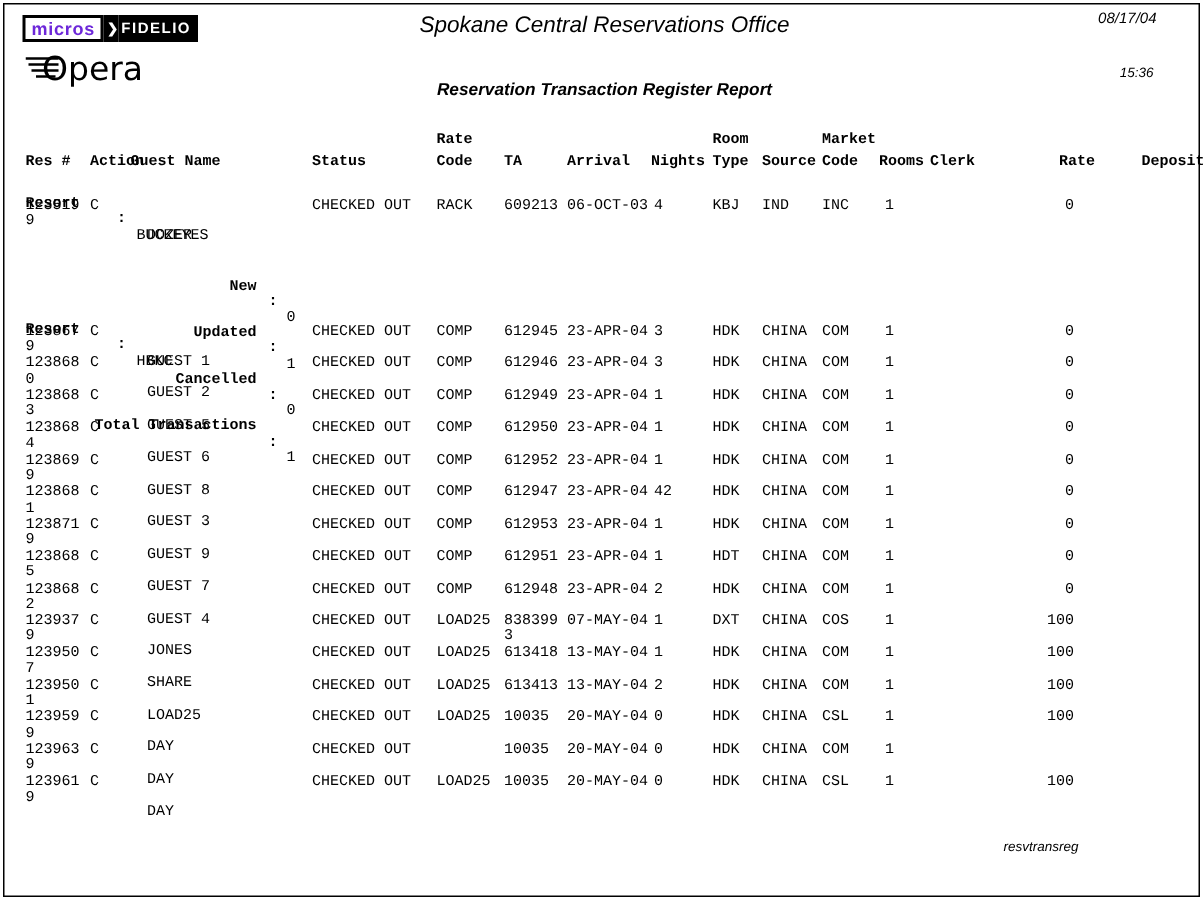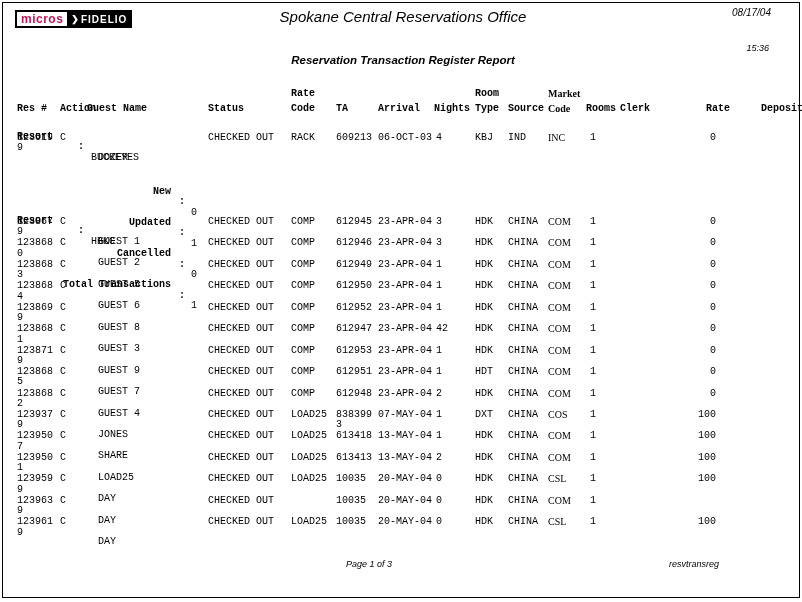--- a/index.html
+++ b/index.html
@@ -3,21 +3,21 @@
 <meta charset="utf-8">
 <style>
   html,body{margin:0;padding:0;background:#fff;}
   .canvas{position:relative;width:802px;height:602px;background:#fff;overflow:hidden;
           font-family:"Liberation Mono","DejaVu Sans Mono",monospace;color:#000;}
   .page{position:absolute;left:2px;top:2px;width:796px;height:594px;border:1px solid #000;}
 
   
   .logo-mf{position:absolute;left:12px;top:7px;display:flex;align-items:stretch;height:18px;
            font-family:"Liberation Sans",sans-serif;font-weight:bold;font-size:12px;}
-  .logo-mf .micros{border:2px solid #000;background:#fff;color:#be185d;padding:0 4px;display:flex;align-items:center;letter-spacing:0.5px;}
+  .logo-mf .micros{border:2px solid #000;background:#fff;color:#6d28d9;padding:0 4px;display:flex;align-items:center;letter-spacing:0.5px;}
   .logo-mf .fidelio{background:#000;color:#fff;padding:0 5px 0 2px;display:flex;align-items:center;font-size:10px;letter-spacing:1px;text-align:center;}
   .logo-mf .arrow{background:#000;color:#fff;display:flex;align-items:center;padding-left:2px;font-size:9px;}
   .logo-opera{position:absolute;left:14px;top:28px;}
   .titles{position:absolute;left:30px;top:0;width:740px;text-align:center;
           font-family:"Liberation Sans",sans-serif;}
   .office-title{position:absolute;left:0;top:5px;width:100%;font-style:italic;font-size:15px;}
   .report-title{position:absolute;left:0;top:51px;width:100%;font-style:italic;font-weight:bold;font-size:11.5px;}
   .hdr-date{position:absolute;right:28px;top:4px;font-family:"Liberation Sans",sans-serif;font-style:italic;font-size:10px;}
   .hdr-time{position:absolute;right:30px;top:40px;font-family:"Liberation Sans",sans-serif;font-style:italic;font-size:9px;}
 
@@ -31,21 +31,21 @@
   .c-res{left:14px;}
   .c-action{left:57px;}
   .c-guest{left:95px;margin-top:20px;}
   .c-status{left:205px;}
   .c-rate_code{left:288px;}
   .c-ta{left:333px;}
   .c-arrival{left:375px;}
   .c-nights{left:433px;}
   .c-room_type{left:472px;}
   .c-source{left:505px;}
-  .c-market{left:545px;font-family:Liberation Serif, serif;}
+  .c-market{left:545px;}
   .c-rooms{left:587px;}
   .c-clerk{left:617px;}
   .c-rate{left:683px;width:30px;text-align:right;}
   .c-deposit{left:746px;margin-left:12px;}
   .colheaders .c-guest{left:84px;}
   .colheaders .c-nights{left:431px;}
   .colheaders .c-rooms{left:583px;margin-top:16px;}
   .colheaders .c-rate{left:703px;width:auto;text-align:left;}
 
   .resort-line{position:absolute;left:0;width:100%;height:11px;}
@@ -75,20 +75,31 @@
 </head>
 <body>
 
 <div class="canvas">
   <div class="page">
 
     <div class="logo-mf">
       <span class="micros">micros</span>
         <span class="arrow">❯</span>
         <span class="fidelio">FIDELIO</span>
+    </div>
+    <div class="logo-opera">
+      <svg width="92" height="27" viewBox="0 0 92 27">
+        <g stroke="#000" stroke-width="1.8">
+          <line x1="0" y1="8" x2="22" y2="8"></line>
+          <line x1="2" y1="12" x2="22" y2="12"></line>
+          <line x1="4" y1="16" x2="22" y2="16"></line>
+          <line x1="7" y1="20" x2="20" y2="20"></line>
+        </g>
+        <text x="11" y="22" font-family="DejaVu Sans, sans-serif" font-size="22" fill="#000">Opera</text>
+      </svg>
     </div>
     <div class="titles">
       <div class="office-title">Spokane Central Reservations Office</div>
       <div class="report-title">Reservation Transaction Register Report</div>
     </div>
     <div class="hdr-date">08/17/04</div>
     <div class="hdr-time">15:36</div>
 
     <div class="report">
       <div class="colheaders" id="colheaders"><span class="hcell c-res"><div class="hline">Res #</div></span><span class="hcell c-action"><div class="hline">Action</div></span><span class="hcell c-guest"><div class="hline">Guest Name</div></span><span class="hcell c-status"><div class="hline">Status</div></span><span class="hcell c-rate_code"><div class="hline">Rate</div><div class="hline">Code</div></span><span class="hcell c-ta"><div class="hline">TA</div></span><span class="hcell c-arrival"><div class="hline">Arrival</div></span><span class="hcell c-nights"><div class="hline">Nights</div></span><span class="hcell c-room_type"><div class="hline">Room</div><div class="hline">Type</div></span><span class="hcell c-source"><div class="hline">Source</div></span><span class="hcell c-market"><div class="hline">Market</div><div class="hline">Code</div></span><span class="hcell c-rooms"><div class="hline">Rooms</div></span><span class="hcell c-clerk"><div class="hline">Clerk</div></span><span class="hcell c-rate"><div class="hline">Rate</div></span><span class="hcell c-deposit"><div class="hline">Deposit</div></span></div>
@@ -124,16 +135,15 @@
       </div>
 
       <div class="resort-line" id="resort2">
         <span class="resort-label">Resort</span>
         <span class="resort-sep">:</span>
         <span class="resort-name">HBKC</span>
       </div>
       <div id="rows2"><div class="row"><span class="cell c-res">123867</span><span class="cell c-action">C</span><span class="cell c-guest">GUEST 1</span><span class="cell c-status">CHECKED OUT</span><span class="cell c-rate_code">COMP</span><span class="cell c-ta">612945</span><span class="cell c-arrival">23-APR-04</span><span class="cell c-nights">3</span><span class="cell c-room_type">HDK</span><span class="cell c-source">CHINA</span><span class="cell c-market">COM</span><span class="cell c-rooms">1</span><span class="cell c-rate">0</span><span class="cell c-res line2">9</span></div><div class="row"><span class="cell c-res">123868</span><span class="cell c-action">C</span><span class="cell c-guest">GUEST 2</span><span class="cell c-status">CHECKED OUT</span><span class="cell c-rate_code">COMP</span><span class="cell c-ta">612946</span><span class="cell c-arrival">23-APR-04</span><span class="cell c-nights">3</span><span class="cell c-room_type">HDK</span><span class="cell c-source">CHINA</span><span class="cell c-market">COM</span><span class="cell c-rooms">1</span><span class="cell c-rate">0</span><span class="cell c-res line2">0</span></div><div class="row"><span class="cell c-res">123868</span><span class="cell c-action">C</span><span class="cell c-guest">GUEST 5</span><span class="cell c-status">CHECKED OUT</span><span class="cell c-rate_code">COMP</span><span class="cell c-ta">612949</span><span class="cell c-arrival">23-APR-04</span><span class="cell c-nights">1</span><span class="cell c-room_type">HDK</span><span class="cell c-source">CHINA</span><span class="cell c-market">COM</span><span class="cell c-rooms">1</span><span class="cell c-rate">0</span><span class="cell c-res line2">3</span></div><div class="row"><span class="cell c-res">123868</span><span class="cell c-action">C</span><span class="cell c-guest">GUEST 6</span><span class="cell c-status">CHECKED OUT</span><span class="cell c-rate_code">COMP</span><span class="cell c-ta">612950</span><span class="cell c-arrival">23-APR-04</span><span class="cell c-nights">1</span><span class="cell c-room_type">HDK</span><span class="cell c-source">CHINA</span><span class="cell c-market">COM</span><span class="cell c-rooms">1</span><span class="cell c-rate">0</span><span class="cell c-res line2">4</span></div><div class="row"><span class="cell c-res">123869</span><span class="cell c-action">C</span><span class="cell c-guest">GUEST 8</span><span class="cell c-status">CHECKED OUT</span><span class="cell c-rate_code">COMP</span><span class="cell c-ta">612952</span><span class="cell c-arrival">23-APR-04</span><span class="cell c-nights">1</span><span class="cell c-room_type">HDK</span><span class="cell c-source">CHINA</span><span class="cell c-market">COM</span><span class="cell c-rooms">1</span><span class="cell c-rate">0</span><span class="cell c-res line2">9</span></div><div class="row"><span class="cell c-res">123868</span><span class="cell c-action">C</span><span class="cell c-guest">GUEST 3</span><span class="cell c-status">CHECKED OUT</span><span class="cell c-rate_code">COMP</span><span class="cell c-ta">612947</span><span class="cell c-arrival">23-APR-04</span><span class="cell c-nights">42</span><span class="cell c-room_type">HDK</span><span class="cell c-source">CHINA</span><span class="cell c-market">COM</span><span class="cell c-rooms">1</span><span class="cell c-rate">0</span><span class="cell c-res line2">1</span></div><div class="row"><span class="cell c-res">123871</span><span class="cell c-action">C</span><span class="cell c-guest">GUEST 9</span><span class="cell c-status">CHECKED OUT</span><span class="cell c-rate_code">COMP</span><span class="cell c-ta">612953</span><span class="cell c-arrival">23-APR-04</span><span class="cell c-nights">1</span><span class="cell c-room_type">HDK</span><span class="cell c-source">CHINA</span><span class="cell c-market">COM</span><span class="cell c-rooms">1</span><span class="cell c-rate">0</span><span class="cell c-res line2">9</span></div><div class="row"><span class="cell c-res">123868</span><span class="cell c-action">C</span><span class="cell c-guest">GUEST 7</span><span class="cell c-status">CHECKED OUT</span><span class="cell c-rate_code">COMP</span><span class="cell c-ta">612951</span><span class="cell c-arrival">23-APR-04</span><span class="cell c-nights">1</span><span class="cell c-room_type">HDT</span><span class="cell c-source">CHINA</span><span class="cell c-market">COM</span><span class="cell c-rooms">1</span><span class="cell c-rate">0</span><span class="cell c-res line2">5</span></div><div class="row"><span class="cell c-res">123868</span><span class="cell c-action">C</span><span class="cell c-guest">GUEST 4</span><span class="cell c-status">CHECKED OUT</span><span class="cell c-rate_code">COMP</span><span class="cell c-ta">612948</span><span class="cell c-arrival">23-APR-04</span><span class="cell c-nights">2</span><span class="cell c-room_type">HDK</span><span class="cell c-source">CHINA</span><span class="cell c-market">COM</span><span class="cell c-rooms">1</span><span class="cell c-rate">0</span><span class="cell c-res line2">2</span></div><div class="row"><span class="cell c-res">123937</span><span class="cell c-action">C</span><span class="cell c-guest">JONES</span><span class="cell c-status">CHECKED OUT</span><span class="cell c-rate_code">LOAD25</span><span class="cell c-ta">838399</span><span class="cell c-arrival">07-MAY-04</span><span class="cell c-nights">1</span><span class="cell c-room_type">DXT</span><span class="cell c-source">CHINA</span><span class="cell c-market">COS</span><span class="cell c-rooms">1</span><span class="cell c-rate">100</span><span class="cell c-res line2">9</span><span class="cell c-ta line2">3</span></div><div class="row"><span class="cell c-res">123950</span><span class="cell c-action">C</span><span class="cell c-guest">SHARE</span><span class="cell c-status">CHECKED OUT</span><span class="cell c-rate_code">LOAD25</span><span class="cell c-ta">613418</span><span class="cell c-arrival">13-MAY-04</span><span class="cell c-nights">1</span><span class="cell c-room_type">HDK</span><span class="cell c-source">CHINA</span><span class="cell c-market">COM</span><span class="cell c-rooms">1</span><span class="cell c-rate">100</span><span class="cell c-res line2">7</span></div><div class="row"><span class="cell c-res">123950</span><span class="cell c-action">C</span><span class="cell c-guest">LOAD25</span><span class="cell c-status">CHECKED OUT</span><span class="cell c-rate_code">LOAD25</span><span class="cell c-ta">613413</span><span class="cell c-arrival">13-MAY-04</span><span class="cell c-nights">2</span><span class="cell c-room_type">HDK</span><span class="cell c-source">CHINA</span><span class="cell c-market">COM</span><span class="cell c-rooms">1</span><span class="cell c-rate">100</span><span class="cell c-res line2">1</span></div><div class="row"><span class="cell c-res">123959</span><span class="cell c-action">C</span><span class="cell c-guest">DAY</span><span class="cell c-status">CHECKED OUT</span><span class="cell c-rate_code">LOAD25</span><span class="cell c-ta">10035</span><span class="cell c-arrival">20-MAY-04</span><span class="cell c-nights">0</span><span class="cell c-room_type">HDK</span><span class="cell c-source">CHINA</span><span class="cell c-market">CSL</span><span class="cell c-rooms">1</span><span class="cell c-rate">100</span><span class="cell c-res line2">9</span></div><div class="row"><span class="cell c-res">123963</span><span class="cell c-action">C</span><span class="cell c-guest">DAY</span><span class="cell c-status">CHECKED OUT</span><span class="cell c-ta">10035</span><span class="cell c-arrival">20-MAY-04</span><span class="cell c-nights">0</span><span class="cell c-room_type">HDK</span><span class="cell c-source">CHINA</span><span class="cell c-market">COM</span><span class="cell c-rooms">1</span><span class="cell c-res line2">9</span></div><div class="row"><span class="cell c-res">123961</span><span class="cell c-action">C</span><span class="cell c-guest">DAY</span><span class="cell c-status">CHECKED OUT</span><span class="cell c-rate_code">LOAD25</span><span class="cell c-ta">10035</span><span class="cell c-arrival">20-MAY-04</span><span class="cell c-nights">0</span><span class="cell c-room_type">HDK</span><span class="cell c-source">CHINA</span><span class="cell c-market">CSL</span><span class="cell c-rooms">1</span><span class="cell c-rate">100</span><span class="cell c-res line2">9</span></div></div>
     </div>
 
-    <div class="footer-page">Page 1 of 3</div>
     <div class="footer-id">resvtransreg</div>
   </div>
 </div>
 
 </body></html>

